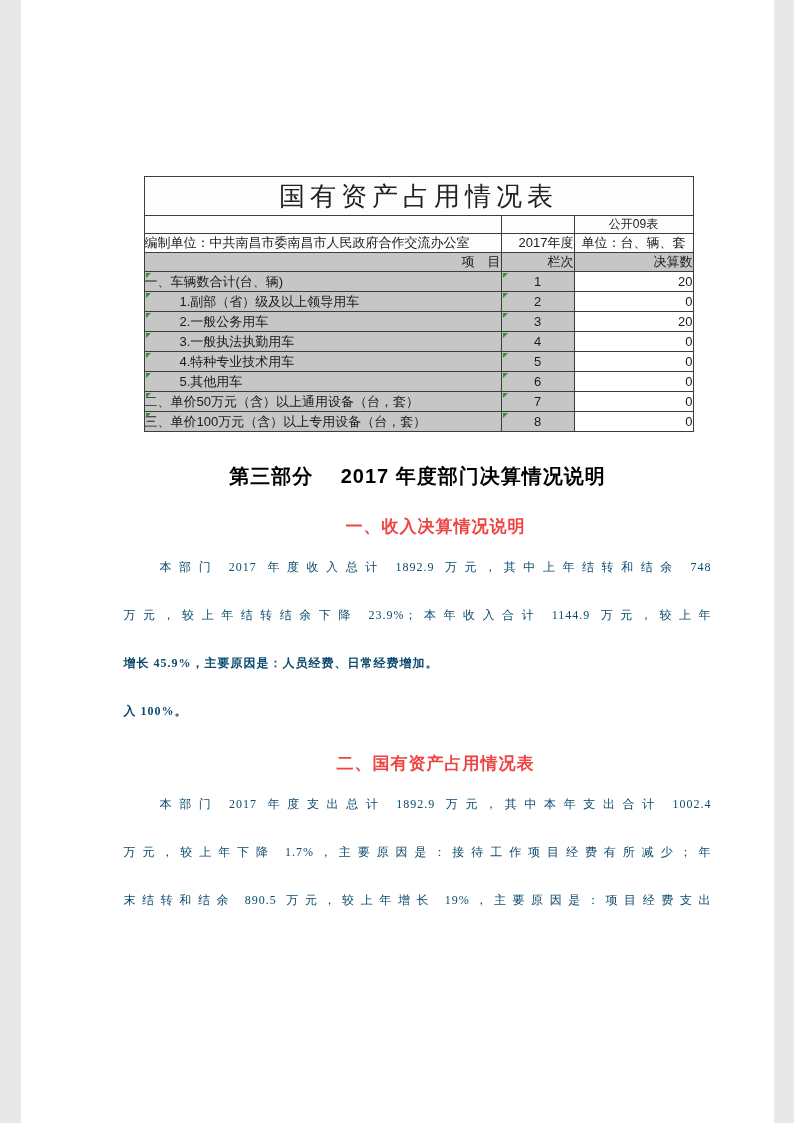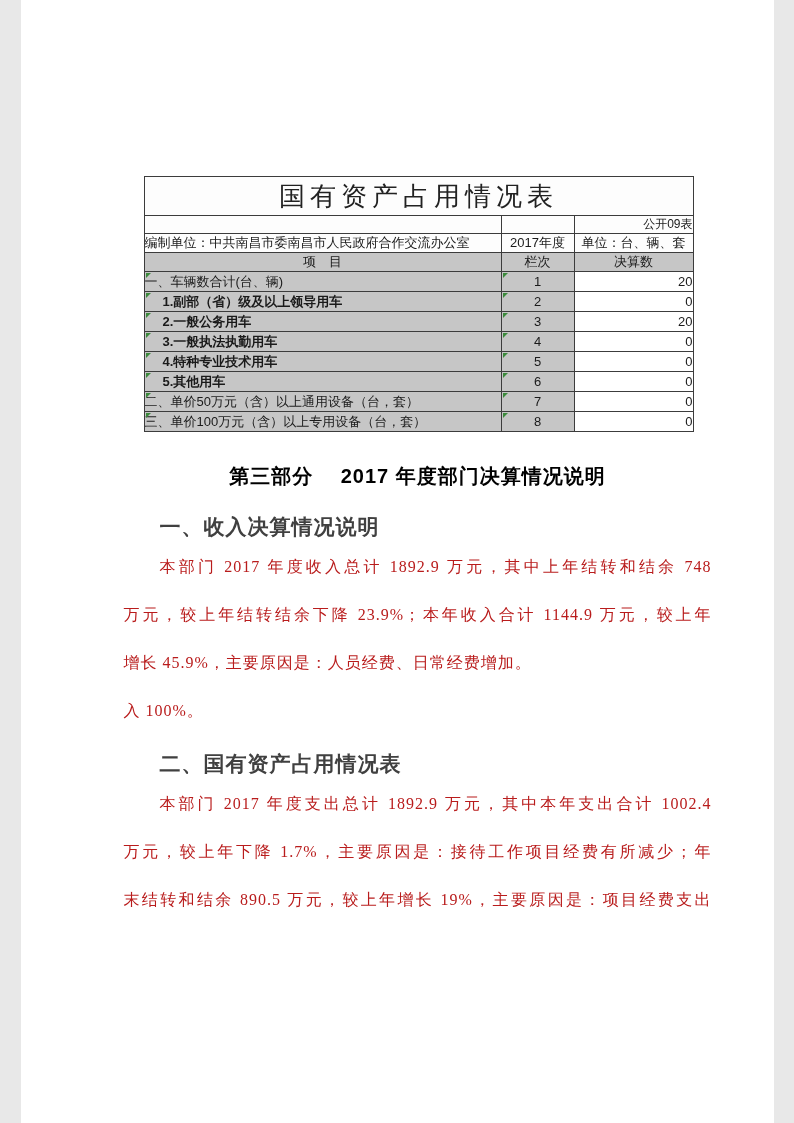--- a/index.html
+++ b/index.html
@@ -39,35 +39,35 @@
   .title-cell {
     height:38px;
     text-align:center;
     font-size:26px;
     letter-spacing:5px;
     font-family:"Liberation Serif", serif;
     color:#222;
     background:#fdfdfd;
   }
   .meta-row td { height:14px; font-size:12px; background:#fdfdfd; }
-  .doc-label-cell { text-align:right; padding-right:3px; }
+  .doc-label-cell { text-align:center; padding-right:3px; }
   .unit-row td { height:17px; font-size:13px; background:#fdfdfd; border-bottom:2px solid #000; }
   .org-cell  { text-align:left; padding-left:3px; }
-  .year-cell { text-align:center; }
+  .year-cell { text-align:right; }
   .unit-cell { text-align:center; }
 
   .header-row td {
     height:18px;
     background:#c6c6c6;
-    text-align:center;
+    text-align:right;
     font-size:13px;
   }
   .data-row td { height:19px; font-size:13px; }
   td.item-cell  { background:#c6c6c6; padding-left:4px; position:relative; }
-  td.item-cell.indented { padding-left:18px;font-weight:bold; }
+  td.item-cell.indented { padding-left:35px; }
   td.index-cell { background:#c6c6c6; text-align:center; position:relative; }
   td.value-cell { background:#ffffff; text-align:right; padding-right:4px; }
 
   .tri {
     position:absolute; left:1px; top:1px;
     width:0; height:0;
     border-top:5px solid #3c8a3c;
     border-right:5px solid transparent;
   }
 
@@ -79,39 +79,40 @@
     font-size:20px;
     line-height:28px;
     text-align:center;
     letter-spacing:1px;
     color:#000;
     margin:0 0 25px 0;
   }
   .h2 {
     font-family:"Liberation Sans", sans-serif;
     font-weight:bold;
-    font-size:21px;
+    font-size:17px;
     line-height:24px;
     padding-left:36px;
     letter-spacing:1px;
-    color:#404040;
+    color:#ef4444;
     margin:17px 0 4px 0;
+    text-align:center;
   }
   .para { margin:0; }
   .line {
-    font-size:16px;
+    font-size:12px;
     line-height:48px;
     height:48px;
     letter-spacing:1px;
     text-align:justify;
     text-align-last:justify;
-    color:#b91c1c;
+    color:#0c4a6e;
   }
   .line.first { text-indent:36px; }
-  .line.no-stretch { text-align-last:left; }
+  .line.no-stretch { text-align-last:left;font-weight:bold; }
 </style>
 </head>
 <body>
 
 <div class="page">
 
   <div class="table-wrap">
     <table class="asset-table">
       <colgroup>
         <col class="col-item">

